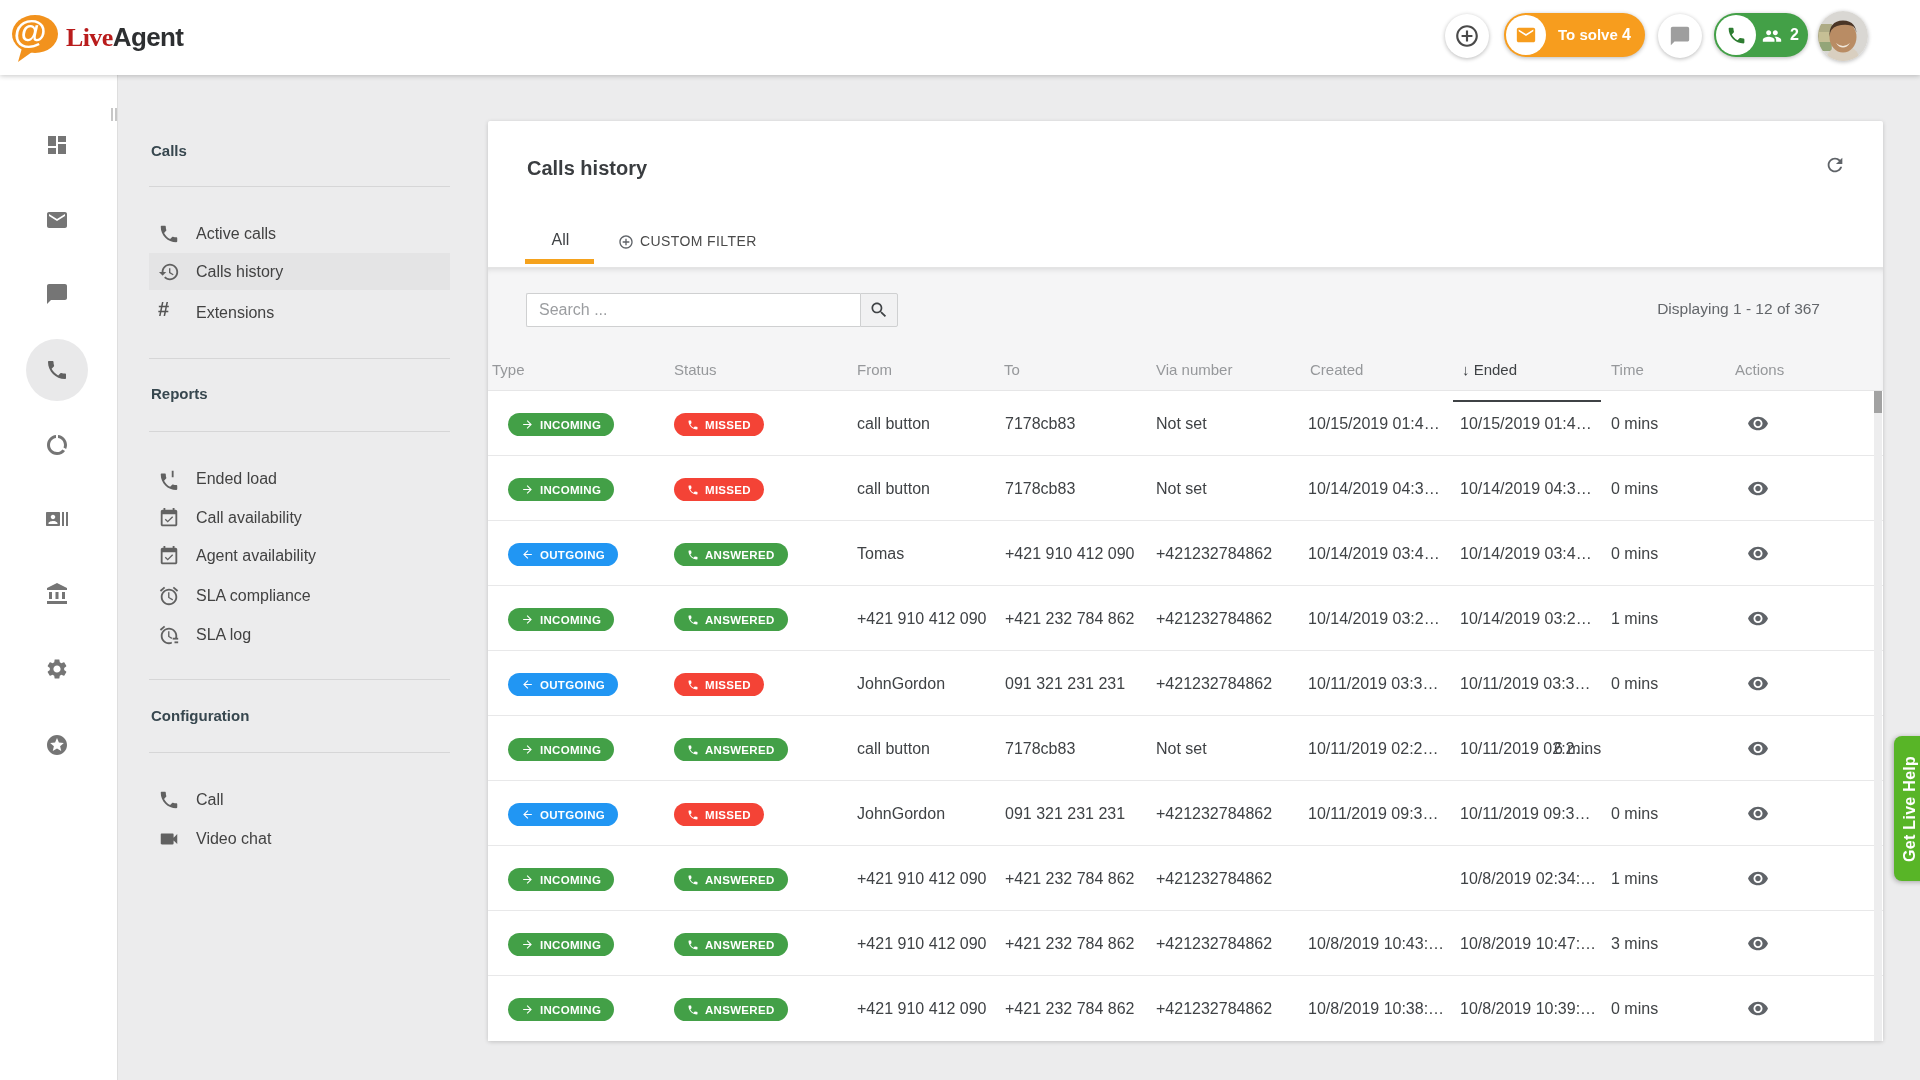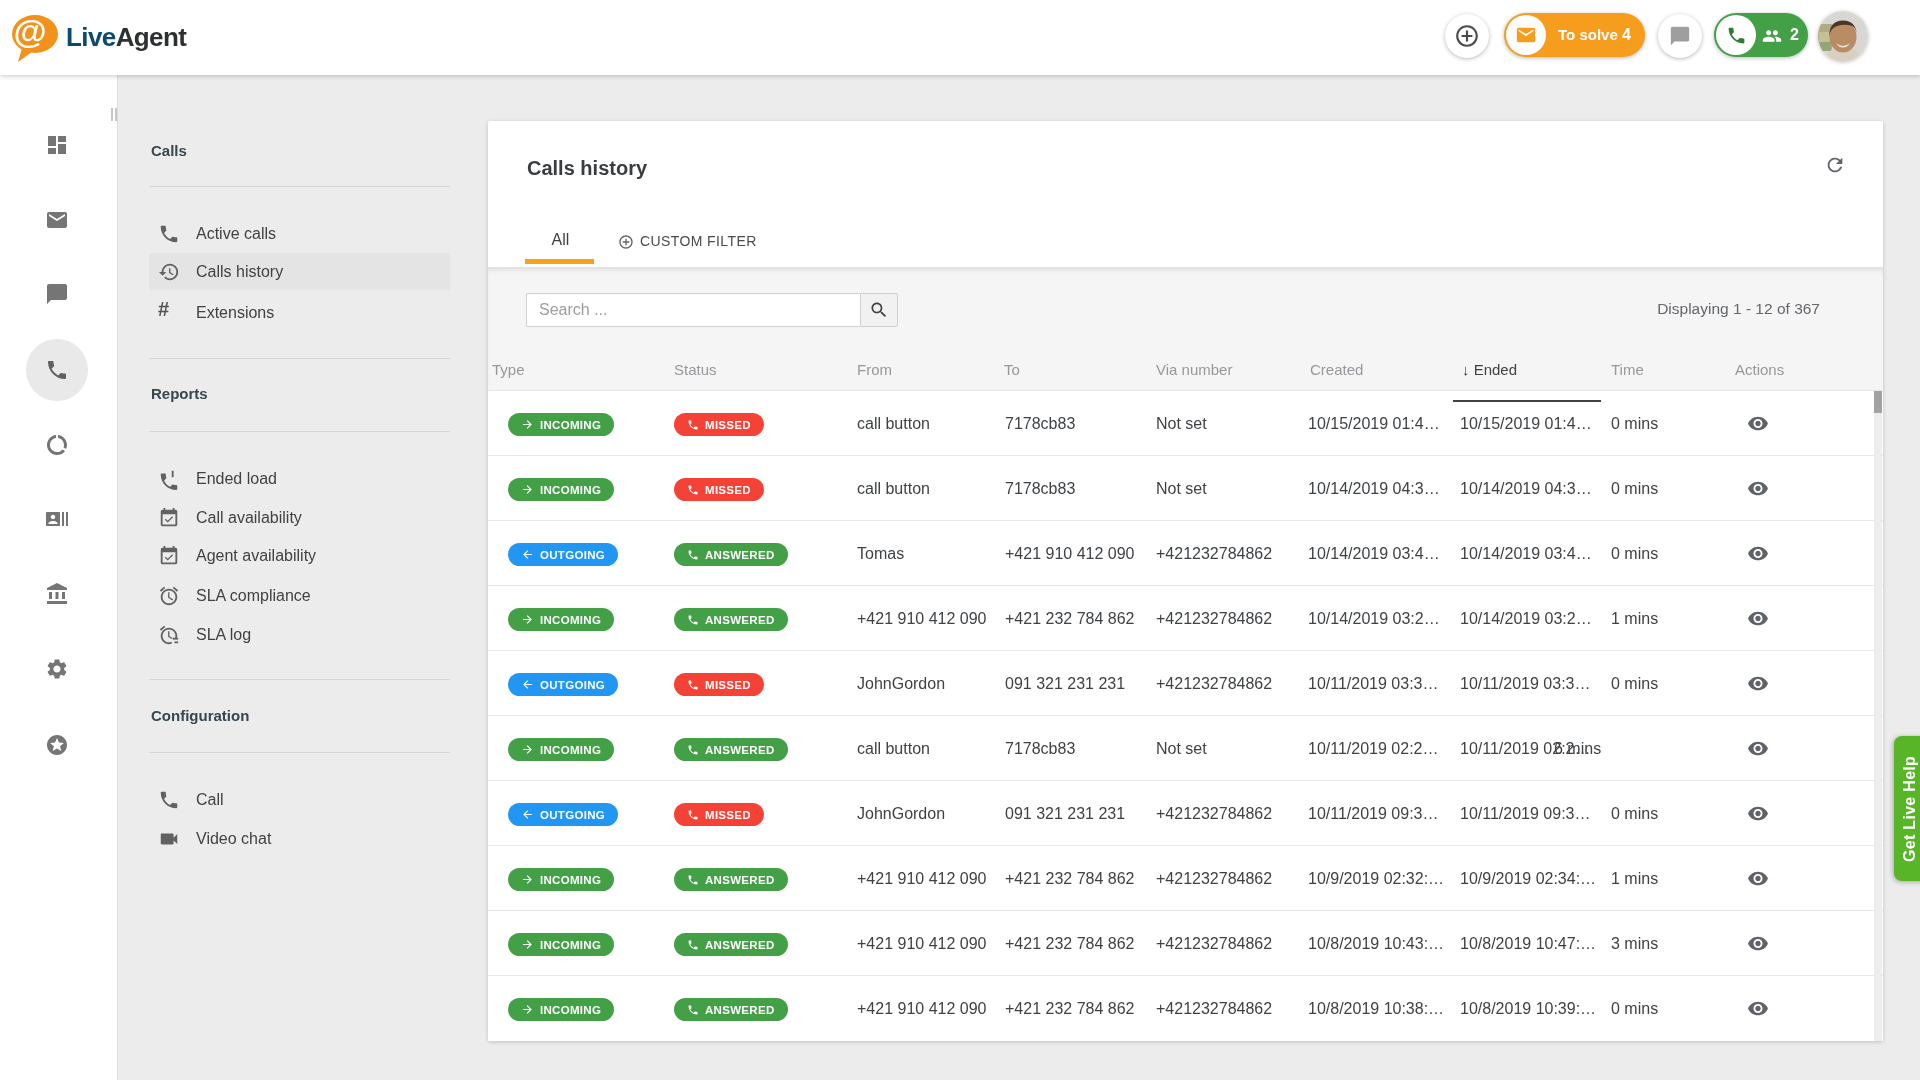--- a/index.html
+++ b/index.html
@@ -5,21 +5,21 @@
 <style>
   * { margin:0; padding:0; box-sizing:border-box; }
   html,body { width:1920px; height:1080px; overflow:hidden; }
   body { font-family:"Liberation Sans", sans-serif; background:#ececed; position:relative; }
   svg { display:block; }
 
   
   .topbar { position:absolute; left:0; top:0; width:1920px; height:75px; background:#fff;
             box-shadow:0 1px 5px rgba(0,0,0,.22); z-index:50; }
   .logo-text { position:absolute; left:66px; top:22px; font-size:26px; font-weight:bold; letter-spacing:-.6px; }
-  .logo-text .lv { color:#0c4a6e; }
+  .logo-text .lv { color:#b91c1c;font-family:Liberation Serif, serif; }
   .logo-text .ag { color:#2d2f31; }
   .circ-btn { position:absolute; top:14px; width:44px; height:44px; border-radius:50%;
               background:#fff; box-shadow:0 1px 4px rgba(0,0,0,.28);
               display:flex; align-items:center; justify-content:center; }
   .pill { position:absolute; top:13px; height:44px; border-radius:22px;
           box-shadow:0 1px 4px rgba(0,0,0,.28); }
   .pill .wcirc { position:absolute; left:2px; top:2px; width:40px; height:40px; border-radius:50%;
                  background:#fff; display:flex; align-items:center; justify-content:center; }
   .tosolve { left:1504px; width:141px; background:#f79d1e; }
   .tosolve .lbl { position:absolute; left:54px; top:0; height:44px; line-height:44px;
@@ -427,22 +427,21 @@
     <div class="row" style="top:455px">
       <span class="badge bg-grn" style="left:20px"><svg width="13" height="13" viewBox="0 0 24 24" fill="#fff">
             <path d="M12 4l-1.41 1.41L16.17 11H4v2h12.17l-5.58 5.59L12 20l8-8z"></path>
           </svg>INCOMING</span>
       <span class="badge bg-grn" style="left:186px"><svg width="12" height="12" viewBox="0 0 24 24" fill="#fff">
             <path d="M6.62 10.79c1.44 2.83 3.76 5.14 6.59 6.59l2.2-2.2c.27-.27.67-.36 1.02-.24 1.12.37 2.33.57 3.57.57.55 0 1 .45 1 1V20c0 .55-.45 1-1 1-9.39 0-17-7.61-17-17 0-.55.45-1 1-1h3.5c.55 0 1 .45 1 1 0 1.25.2 2.45.57 3.57.11.35.03.74-.25 1.02l-2.2 2.2z"></path>
           </svg>ANSWERED</span>
       <span class="cell" style="left:369px">+421 910 412 090</span>
       <span class="cell" style="left:517px">+421 232 784 862</span>
       <span class="cell" style="left:668px">+421232784862</span>
-      <span class="cell" style="left:820px">10/9/2019 02:32:…</span>
-      <span class="cell" style="left:972px">10/9/2019 02:34:…</span>
+      <span class="cell" style="left:972px">10/8/2019 02:34:…</span>
       <span class="cell" style="left:1123px">1 mins</span>
       <svg class="eye" width="22" height="19" viewBox="0 0 24 21" fill="#5f6368">
           <path d="M12 3C7 3 2.73 6.11 1 10.5 2.73 14.89 7 18 12 18s9.27-3.11 11-7.5C21.27 6.11 17 3 12 3zm0 12.5c-2.76 0-5-2.24-5-5s2.24-5 5-5 5 2.24 5 5-2.24 5-5 5zm0-8c-1.66 0-3 1.34-3 3s1.34 3 3 3 3-1.34 3-3-1.34-3-3-3z"></path>
         </svg>
     </div>
     <div class="row" style="top:520px">
       <span class="badge bg-grn" style="left:20px"><svg width="13" height="13" viewBox="0 0 24 24" fill="#fff">
             <path d="M12 4l-1.41 1.41L16.17 11H4v2h12.17l-5.58 5.59L12 20l8-8z"></path>
           </svg>INCOMING</span>
       <span class="badge bg-grn" style="left:186px"><svg width="12" height="12" viewBox="0 0 24 24" fill="#fff">

